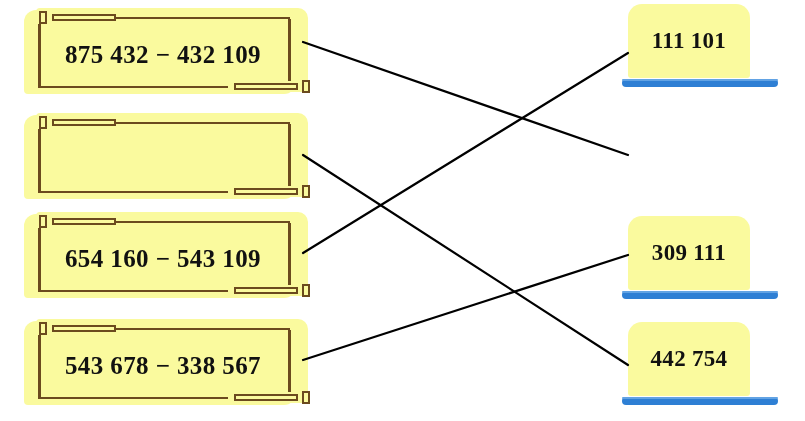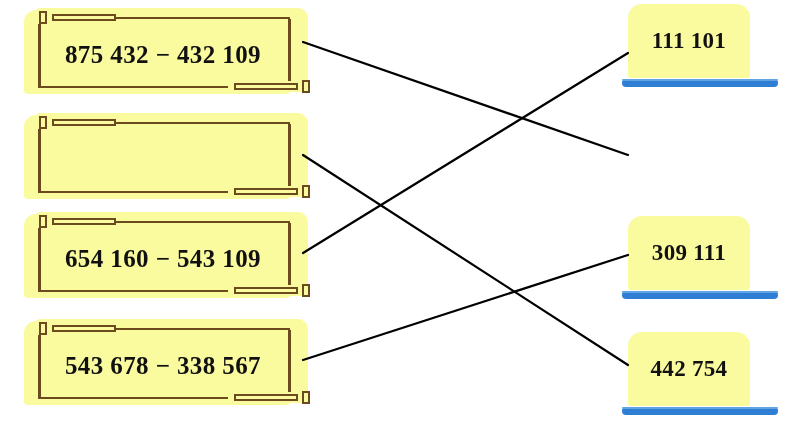--- a/index.html
+++ b/index.html
@@ -259,21 +259,21 @@
   </div>
 
 
   <div class="ans-card" style="top:216px;">
     <div class="ans-fill"></div>
     <div class="ans-bar"></div>
     <div class="ans-bar-hi"></div>
     <div class="ans-text">309 111</div>
   </div>
 
-  <div class="ans-card" style="top:332px;padding-left:20px;">
+  <div class="ans-card" style="top:322px;padding-left:20px;">
     <div class="ans-fill"></div>
     <div class="ans-bar"></div>
     <div class="ans-bar-hi"></div>
     <div class="ans-text">442 754</div>
   </div>
 
   <svg id="connectors" viewBox="0 0 805 421">
       <line x1="303" y1="42" x2="628" y2="155" stroke="#000000" stroke-width="2.2" stroke-linecap="round"></line>
       <line x1="303" y1="155" x2="628" y2="365" stroke="#000000" stroke-width="2.2" stroke-linecap="round"></line>
       <line x1="303" y1="253" x2="628" y2="53" stroke="#000000" stroke-width="2.2" stroke-linecap="round"></line>

